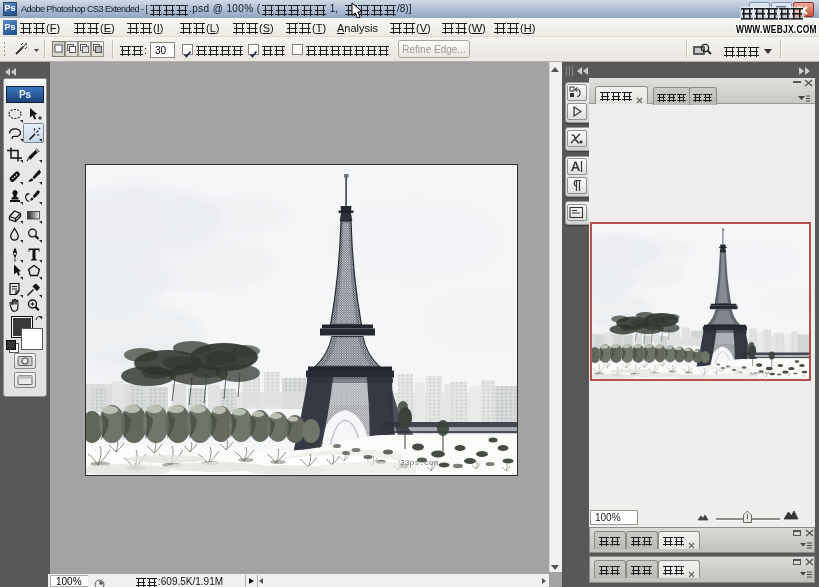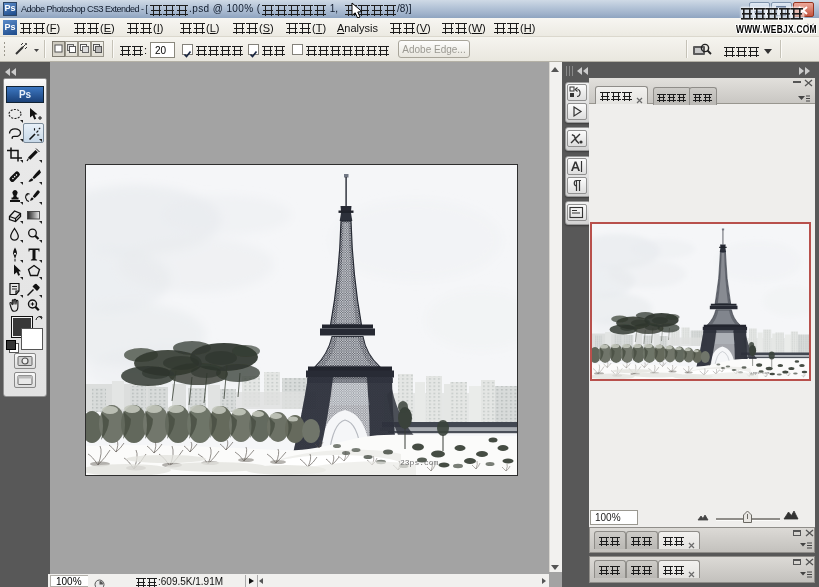--- a/index.html
+++ b/index.html
@@ -118,32 +118,32 @@
 <div class="abs modebtn" style="left:78px"><svg width="11" height="14">
       <rect x="1.5" y="2.5" width="6" height="6" fill="#fff" stroke="#555"></rect>
       <rect x="3.5" y="4.5" width="6" height="6" fill="#ddd" stroke="#666"></rect>
     </svg></div>
 <div class="abs modebtn" style="left:91px"><svg width="11" height="14">
       <rect x="1.5" y="2.5" width="6" height="6" fill="#eee" stroke="#555"></rect>
       <rect x="3.5" y="4.5" width="6" height="6" fill="#bbb" stroke="#555"></rect>
     </svg></div>
 <div class="abs osep" style="left:112px"></div>
 <span class="abs olabel" style="left:120px;top:44px"><i class="c s11"></i><i class="c s11"></i>:</span>
-<div class="abs" style="left:150px;top:42px;width:25px;height:16px;background:#fff;border:1px solid #8a887e;box-sizing:border-box;font-size:10px;padding:2px 0 0 4px;">20</div>
+<div class="abs" style="left:150px;top:42px;width:25px;height:16px;background:#fff;border:1px solid #8a887e;box-sizing:border-box;font-size:10px;padding:2px 0 0 4px;">30</div>
 <div class="abs cb" style="left:182px"><svg width="9" height="9">
       <path d="M1.5,4.5 L3.5,6.5 L7.5,1.5" stroke="#16233f" stroke-width="1.6" fill="none"></path>
     </svg></div>
 <span class="abs olabel" style="left:196px;top:44px"><i class="c s11"></i><i class="c s11"></i><i class="c s11"></i><i class="c s11"></i></span>
 <div class="abs cb" style="left:248px"><svg width="9" height="9">
       <path d="M1.5,4.5 L3.5,6.5 L7.5,1.5" stroke="#16233f" stroke-width="1.6" fill="none"></path>
     </svg></div>
 <span class="abs olabel" style="left:262px;top:44px"><i class="c s11"></i><i class="c s11"></i></span>
 <div class="abs cb" style="left:292px"></div>
 <span class="abs olabel" style="left:306px;top:44px"><i class="c s11"></i><i class="c s11"></i><i class="c s11"></i><i class="c s11"></i><i class="c s11"></i><i class="c s11"></i><i class="c s11"></i></span>
-<div class="abs obtn" style="left:398px;top:40px;width:72px;height:18px;font-size:10px;color:#9b9992;text-align:center;padding-top:3px;">Adobe Edge...</div>
+<div class="abs obtn" style="left:398px;top:40px;width:72px;height:18px;font-size:10px;color:#9b9992;text-align:center;padding-top:3px;">Refine Edge...</div>
 <div class="abs osep" style="left:686px"></div>
 <div class="abs" style="left:692px;top:42px"><svg width="20" height="16">
       <rect x="1" y="4" width="12" height="9" rx="1" fill="#5a5a5a"></rect>
       <rect x="3" y="6" width="8" height="5" fill="#c8c8c8"></rect>
       <circle cx="13" cy="6" r="3.6" fill="none" stroke="#222" stroke-width="1.4"></circle>
       <path d="M15.5,8.5 L19,12" stroke="#222" stroke-width="1.8"></path>
     </svg></div>
 <span class="abs olabel" style="left:724px;top:45px"><i class="c s11"></i><i class="c s11"></i><i class="c s11"></i></span>
 <div class="abs tri" style="left:764px;top:49px;border-left:4px solid transparent;border-right:4px solid transparent;border-top:5px solid #333;"></div>
 <div class="abs osep" style="left:780px"></div>

